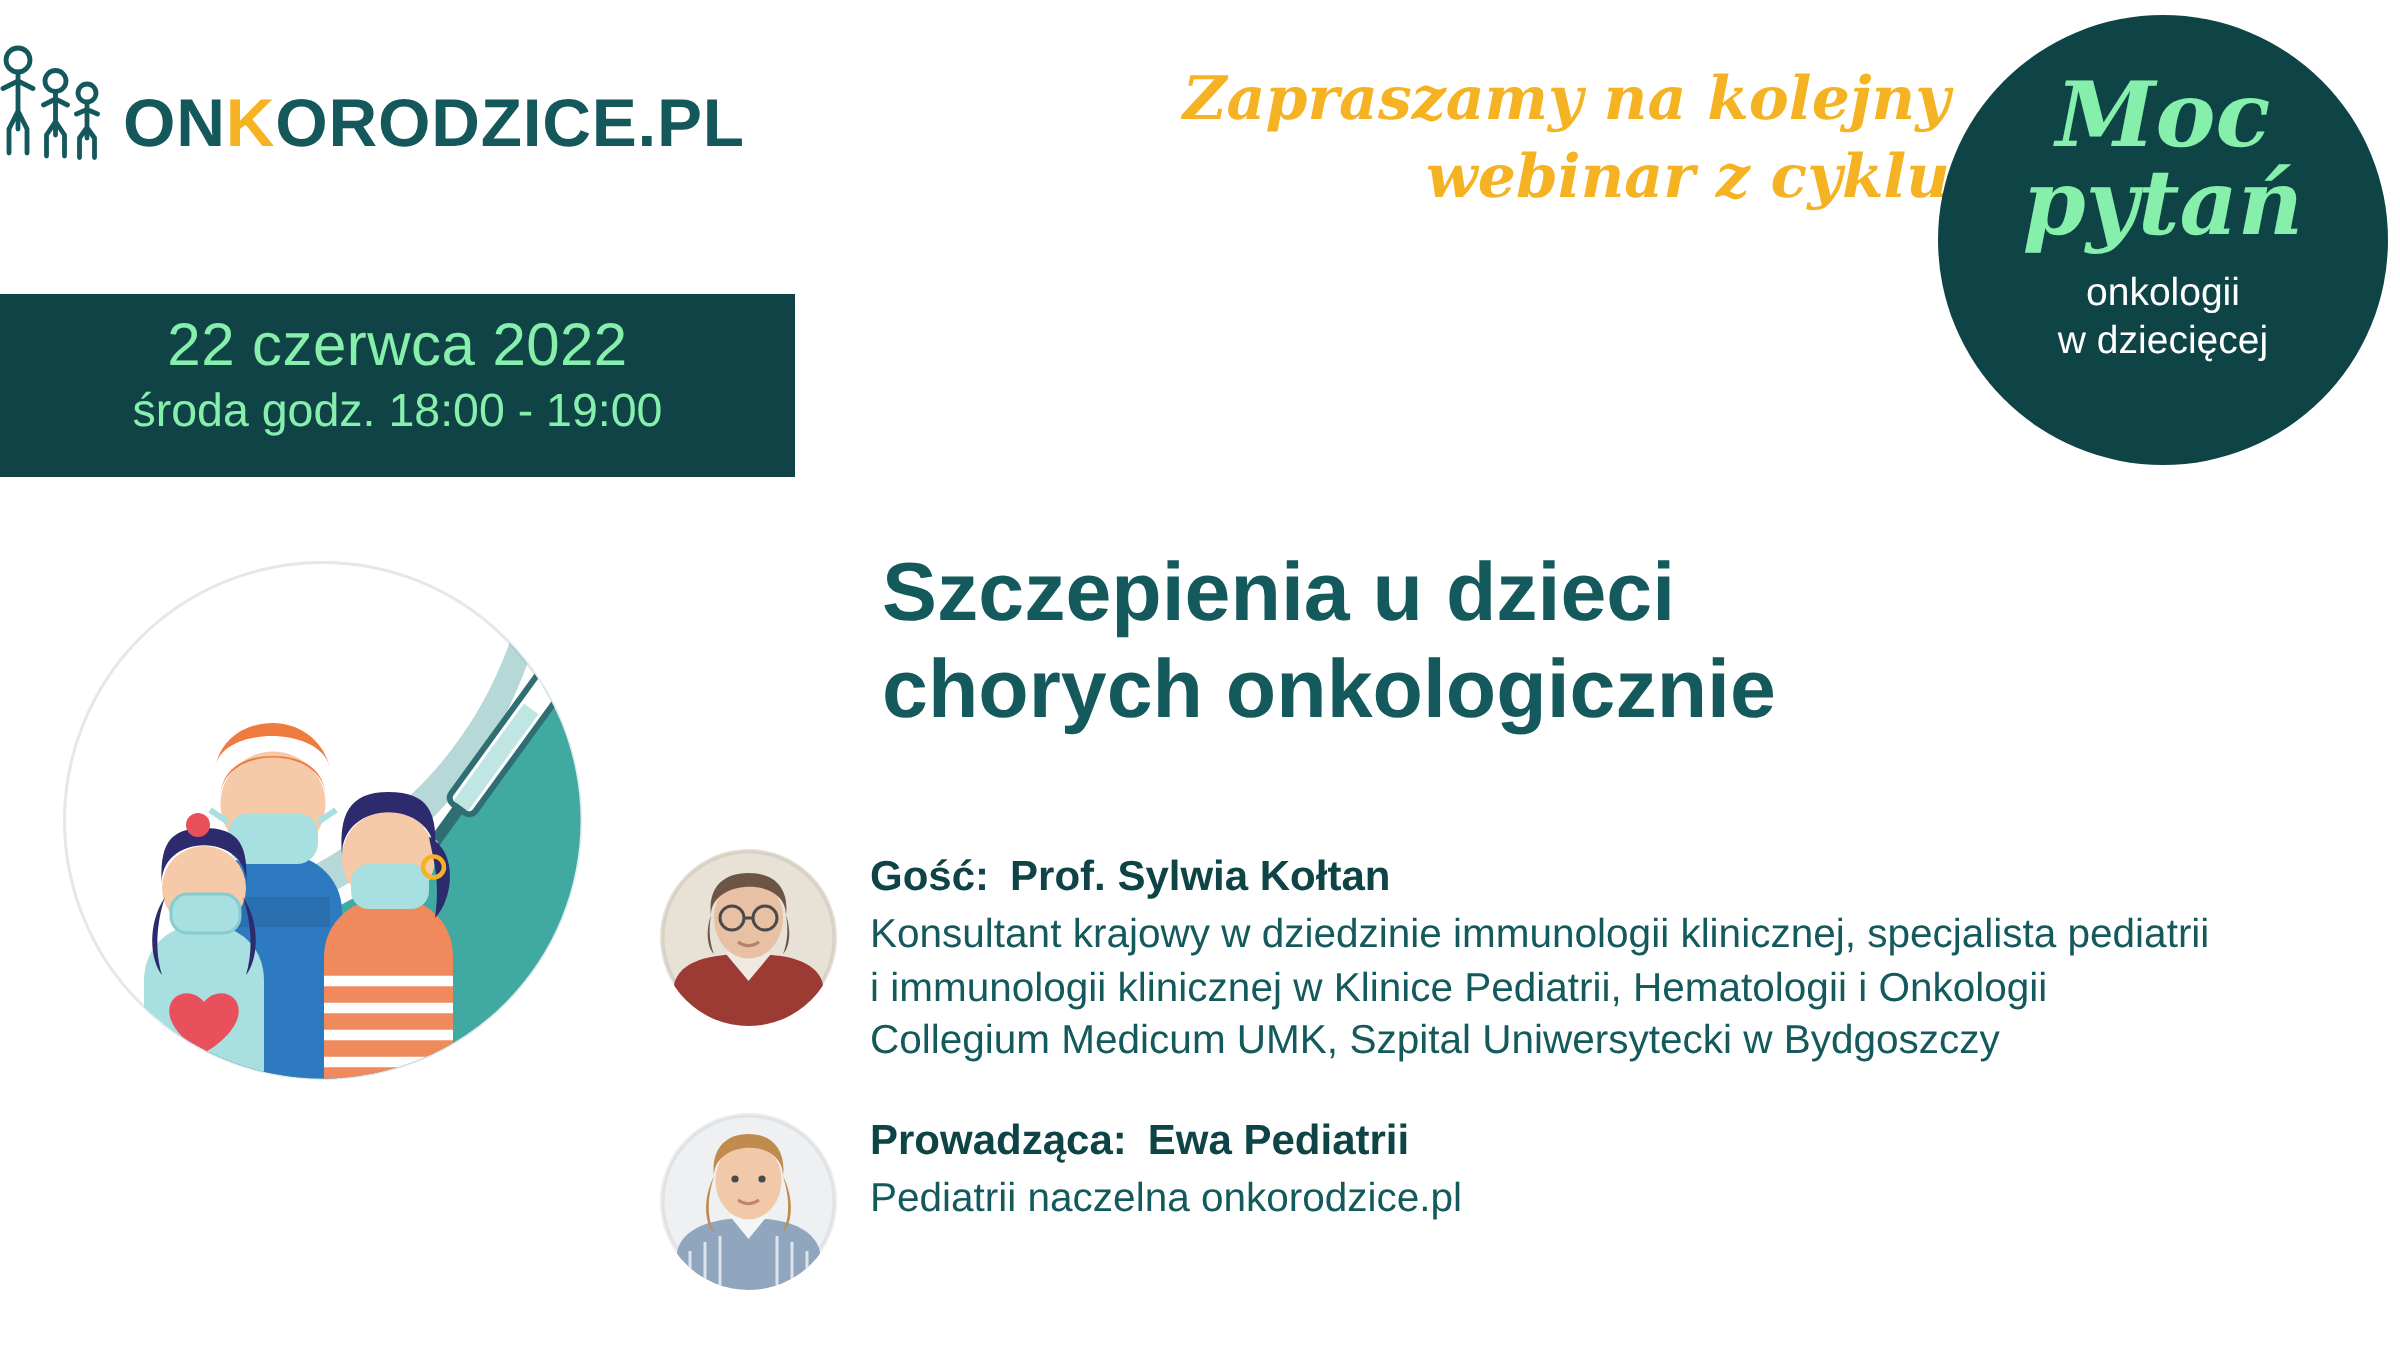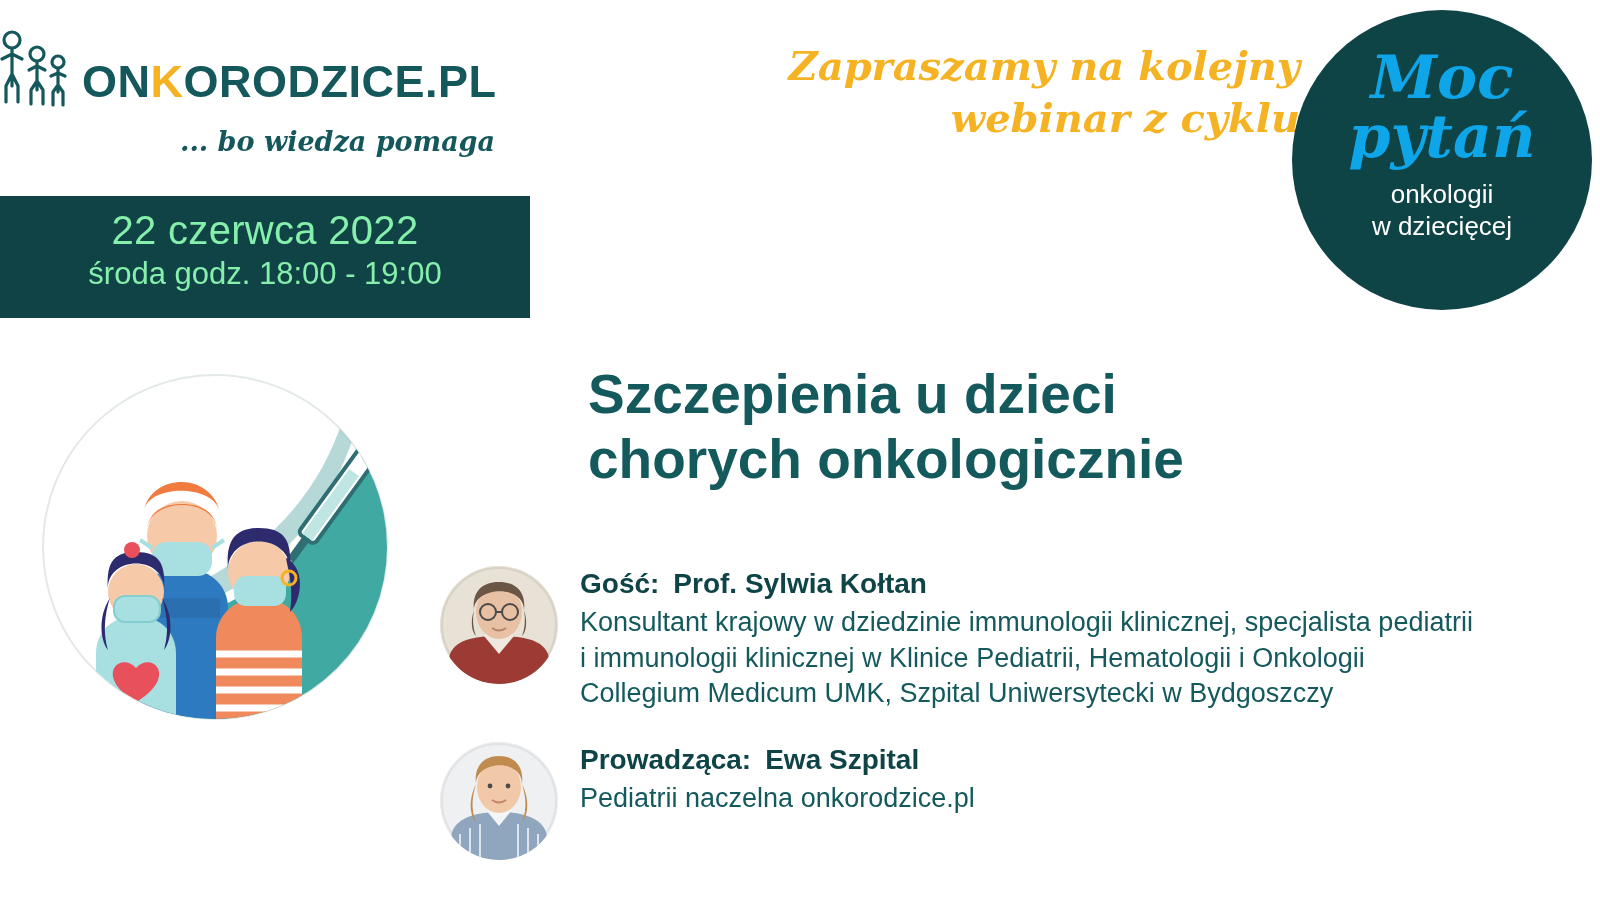--- a/index.html
+++ b/index.html
@@ -113,21 +113,21 @@
     border-radius: 50%;
     background: #0f4447;
     text-align: center;
     box-sizing: border-box;
     padding-top: 38px;
   }
   .badge-title {
     font-family: "DejaVu Serif", serif;
     font-style: italic;
     font-weight: bold;
-    color: #0ea5e9;
+    color: #86efac;
     font-size: 60px;
     line-height: 0.98;
   }
   .badge-title .l2 { display: block; }
   .badge-sub {
     margin-top: 12px;
     color: #ffffff;
     font-size: 26px;
     line-height: 1.25;
   }
@@ -203,21 +203,20 @@
         <circle cx="37" cy="26" r="7"></circle>
         <path d="M37 34 L37 62 M29 42 L37 38 L45 42 M31 62 L37 53 L43 62 M31 62 L31 76 M43 62 L43 76"></path>
         <circle cx="58" cy="34" r="6"></circle>
         <path d="M58 41 L58 64 M51 48 L58 45 L65 48 M53 64 L58 57 L63 64 M53 64 L53 77 M63 64 L63 77"></path>
       </g>
     </svg>
   </span>
   <div class="logo-wordmark">
     <span class="w-on">ON</span><span class="w-o1">K</span><span class="w-k">O</span><span class="w-rest">RODZICE.PL</span>
   </div>
-  <div class="logo-tagline">... bo wiedza pomaga</div>
 </div>
 
 <div class="date-strip-accent"></div>
 <div class="date-banner">
   <div class="date-main">22 czerwca 2022</div>
   <div class="date-sub">środa godz. 18:00 - 19:00</div>
 </div>
 
 <div class="invite">
   <div>Zapraszamy na kolejny</div>
@@ -340,19 +339,19 @@
       <path d="M36 42 C36 18 82 16 82 42 C84 26 76 14 59 14 C42 14 34 26 36 42 Z" fill="#c08b4e"></path>
       <path d="M36 42 C28 58 30 74 36 80 C30 66 33 52 36 42 Z" fill="#c08b4e"></path>
       <path d="M82 42 C90 58 88 74 82 80 C88 66 85 52 82 42 Z" fill="#c08b4e"></path>
       <circle cx="50" cy="44" r="2.4" fill="#4a4a4a"></circle>
       <circle cx="68" cy="44" r="2.4" fill="#4a4a4a"></circle>
       <path d="M52 58 q7 5 14 0" stroke="#c4836a" stroke-width="2" fill="none"></path>
     </svg>
   </div>
   <div class="speaker-text">
     <div class="speaker-line1">
-      <span class="role">Prowadząca:</span><span>Ewa Szpital</span>
+      <span class="role">Prowadząca:</span><span>Ewa Pediatrii</span>
     </div>
     <div class="speaker-desc">
       <div>Pediatrii naczelna onkorodzice.pl</div>
     </div>
   </div>
 </div>
 
 </body></html>

